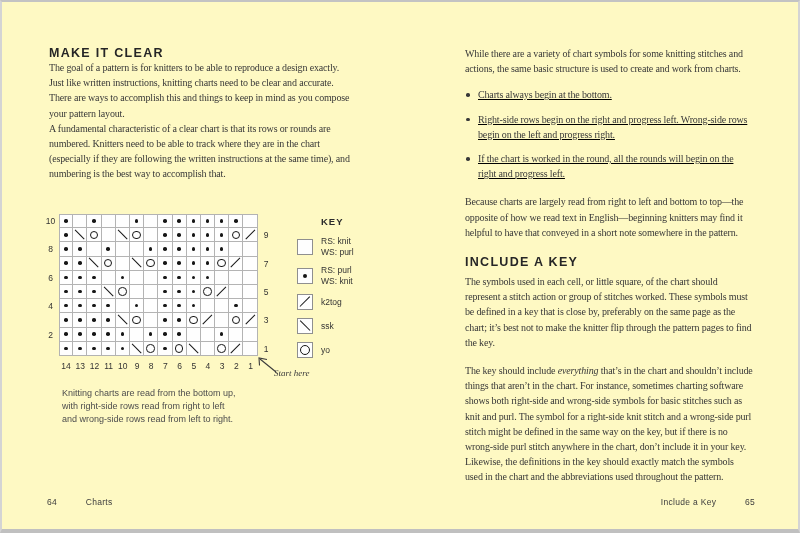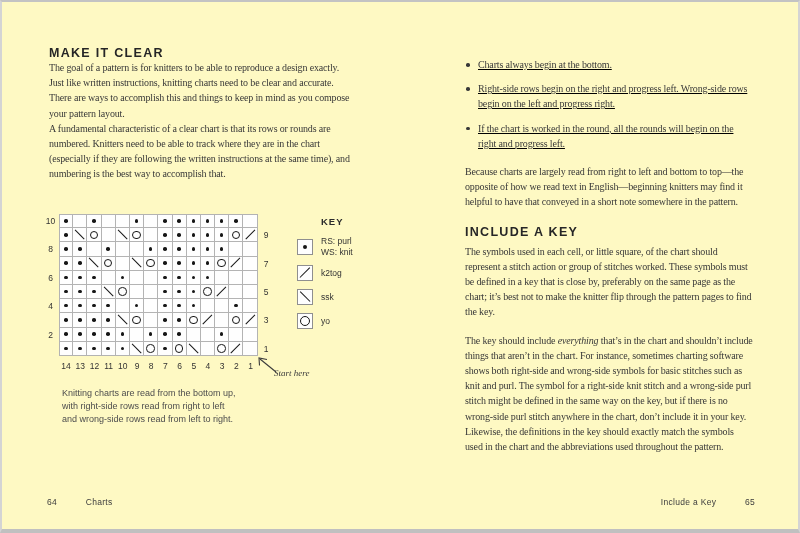--- a/index.html
+++ b/index.html
@@ -495,20 +495,25 @@
 
   <svg class="start-arrow" width="24" height="18" viewBox="0 0 24 18">
     <line x1="21" y1="16" x2="5" y2="3" stroke="#3a3a3a" stroke-width="1.1"></line>
     <polyline points="4.5,9.5 4,2 12,3.5" fill="none" stroke="#3a3a3a" stroke-width="1.1"></polyline>
   </svg>
   <div class="start-here">Start here</div>
 
   <div class="key">
     <div class="key-title">KEY</div>
     <div id="key-items">
+        <div class="key-item">
+          <div class="key-box"></div>
+          <div class="key-label">RS: knit
+WS: purl</div>
+        </div>
         <div class="key-item">
           <div class="key-box">
             <span class="dot"></span>
           </div>
           <div class="key-label">RS: purl
 WS: knit</div>
         </div>
         <div class="key-item">
           <div class="key-box">
             <span class="sl"></span>
@@ -533,20 +538,21 @@
   <div class="caption">Knitting charts are read from the bottom up,
 with right-side rows read from right to left
 and wrong-side rows read from left to right.</div>
 
   <div class="footer footer-left">
     <span>64</span>
     <span>Charts</span>
   </div>
 
   <div class="col-right">
+    <p>While there are a variety of chart symbols for some knitting stitches and actions, the same basic structure is used to create and work from charts.</p>
     <ul class="bullets" id="bullet-list">
         <li>Charts always begin at the bottom.</li>
         <li>Right-side rows begin on the right and progress left. Wrong-side rows begin on the left and progress right.</li>
         <li>If the chart is worked in the round, all the rounds will begin on the right and progress left.</li>
       </ul>
     <p class="para">Because charts are largely read from right to left and bottom to top—the opposite of how we read text in English—beginning knitters may find it helpful to have that conveyed in a short note somewhere in the pattern.</p>
     <h2>INCLUDE A KEY</h2>
     <p>The symbols used in each cell, or little square, of the chart should represent a stitch action or group of stitches worked. These symbols must be defined in a key that is close by, preferably on the same page as the chart; it’s best not to make the knitter flip through the pattern pages to find the key.</p>
     <p class="para"><span>The key should include </span><span class="it">everything</span><span> that’s in the chart and shouldn’t include things that aren’t in the chart. For instance, sometimes charting software shows both right-side and wrong-side symbols for basic stitches such as knit and purl. The symbol for a right-side knit stitch and a wrong-side purl stitch might be defined in the same way on the key, but if there is no wrong-side purl stitch anywhere in the chart, don’t include it in your key. Likewise, the definitions in the key should exactly match the symbols used in the chart and the abbreviations used throughout the pattern.</span></p>
   </div>

